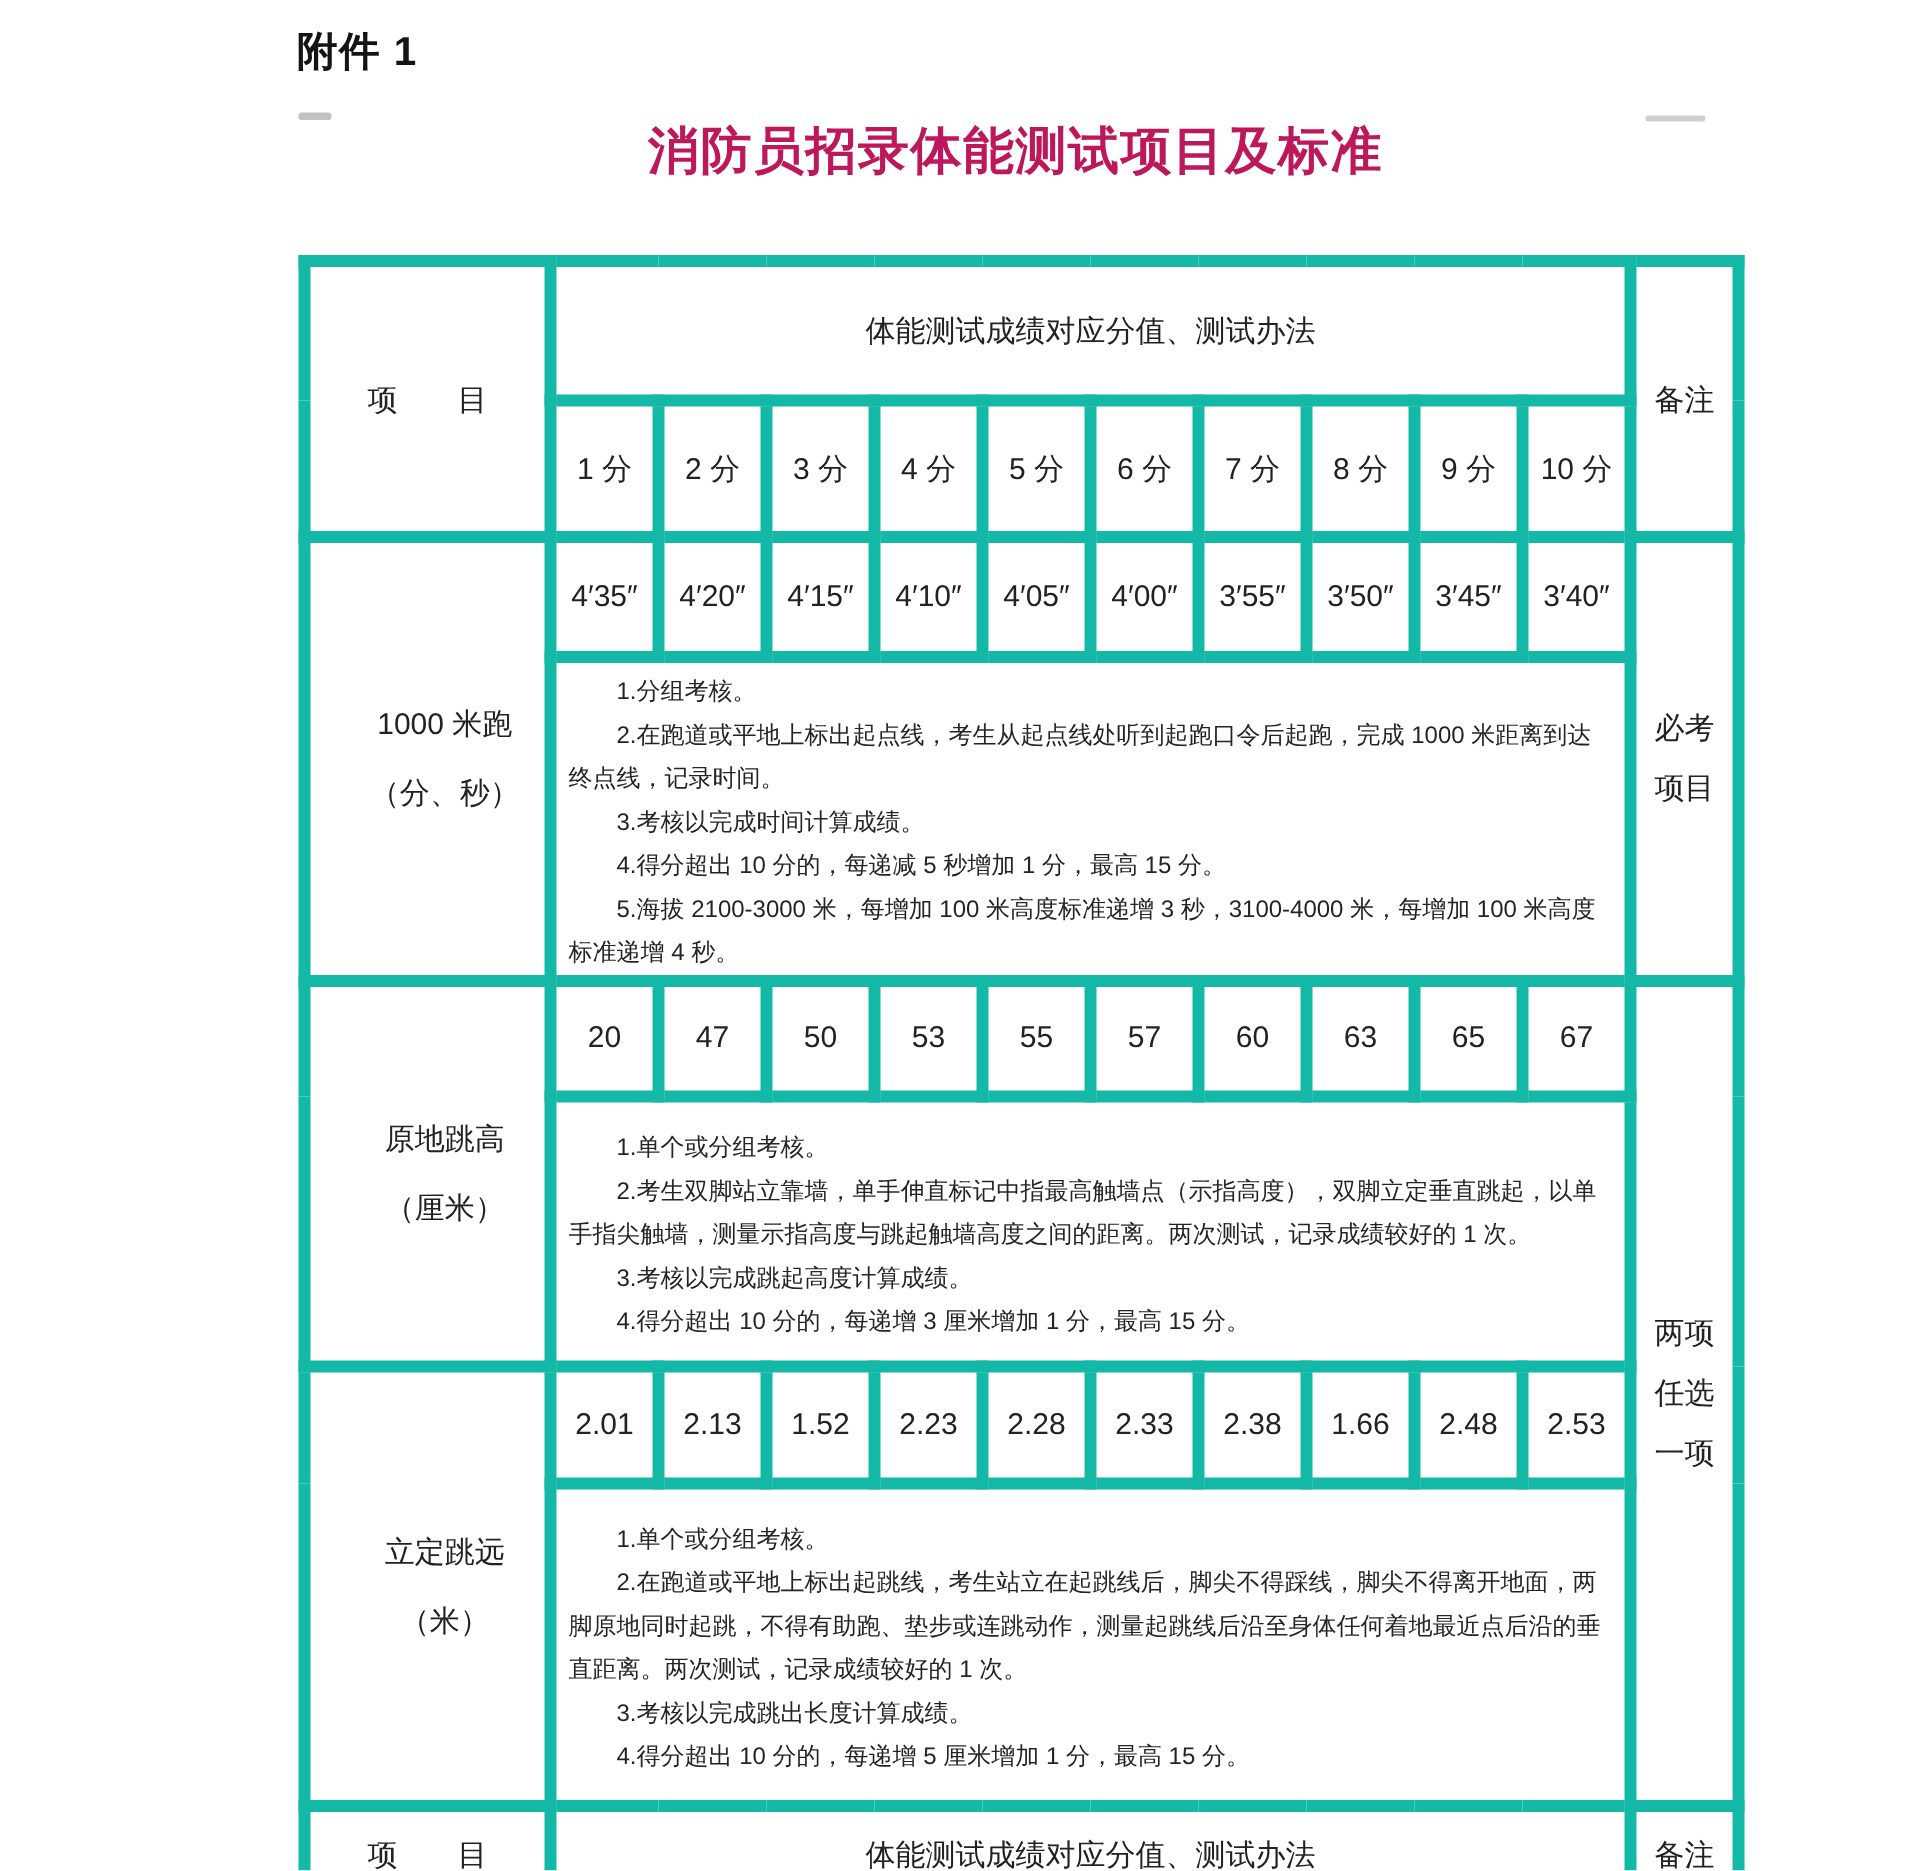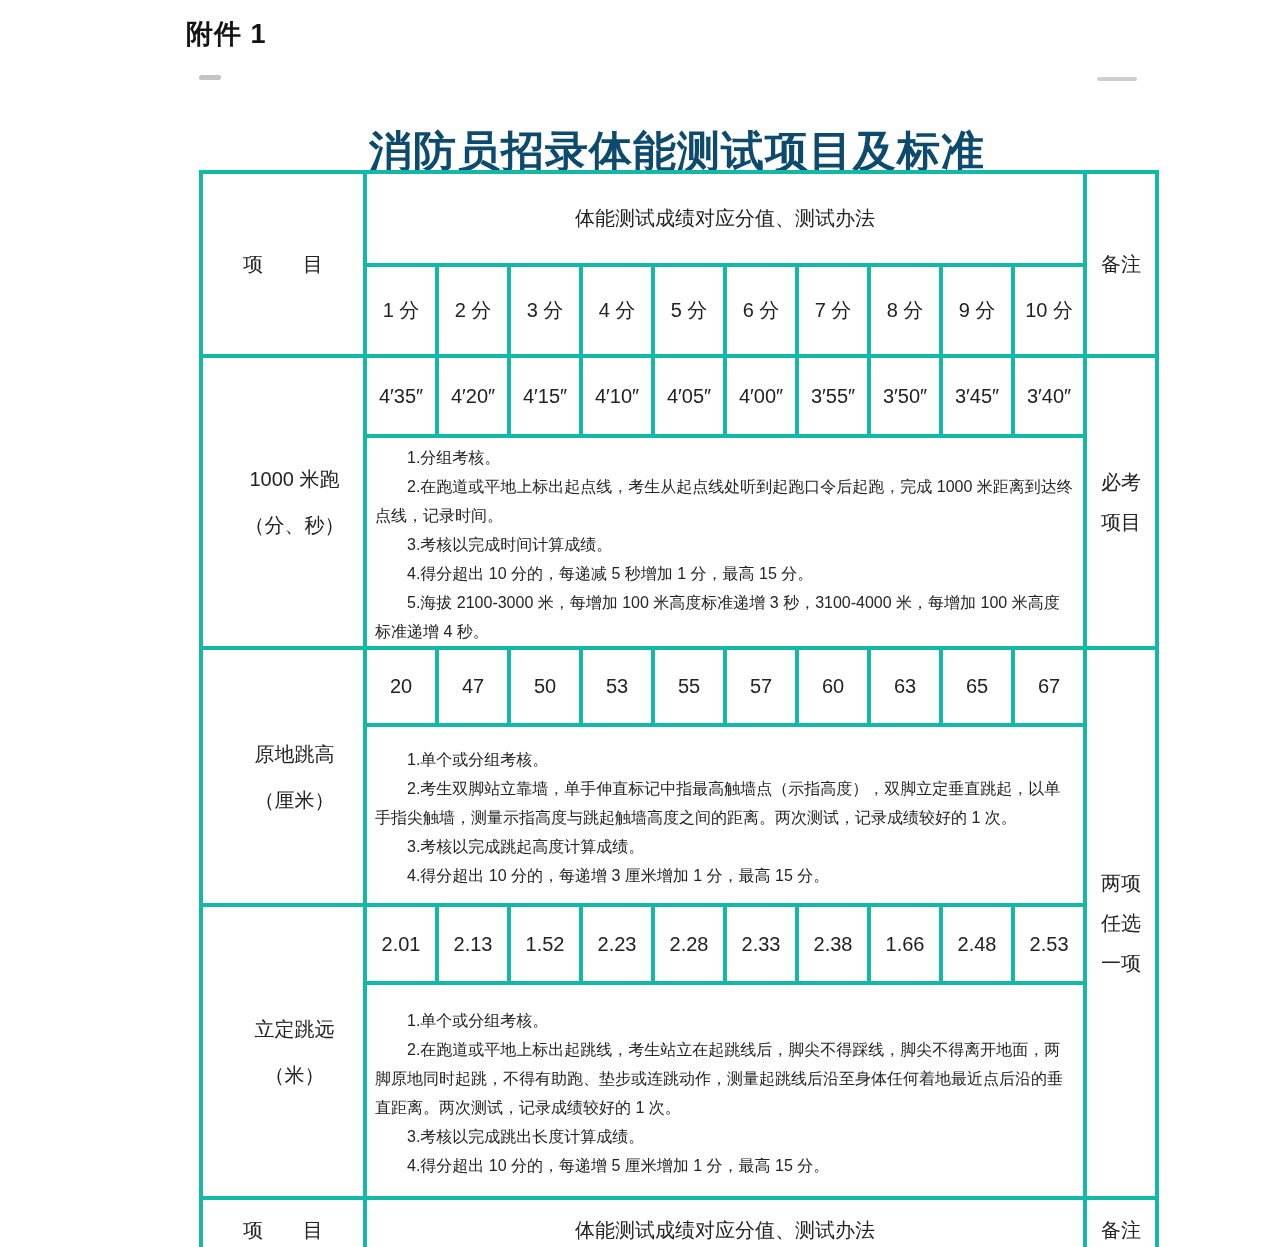--- a/index.html
+++ b/index.html
@@ -5,40 +5,40 @@
   * { margin:0; padding:0; box-sizing:border-box; }
   html,body { background:#ffffff; }
   body {
     width:1280px; height:1247px;
     font-family:"Liberation Sans","DejaVu Sans",sans-serif;
     color:#1e1e1e;
   }
   .page { position:relative; width:1280px; height:1247px; background:#ffffff; overflow:hidden; }
 
   .attachment-label {
-    position:absolute; left:186px; top:16px;
+    position:absolute; left:198px; top:16px;
     font-size:27px; font-weight:700; color:#141414; letter-spacing:1px;
   }
   .scan-dash { position:absolute; background:#b8b8b8; border-radius:2px; opacity:.85; }
   .scan-dash.left  { left:199px;  top:75px; width:22px; height:5px; }
   .scan-dash.right { left:1097px; top:77px; width:40px; height:4px; background:#c6c6c6; }
 
   .doc-title {
     position:absolute; left:199px; top:78px; width:956px;
     text-align:center;
     font-family:"Liberation Serif","DejaVu Serif",serif;
-    font-size:43px; font-weight:700; color:#0c4a6e; letter-spacing:1px;margin-top:45px;
+    font-size:34px; font-weight:700; color:#be185d; letter-spacing:1px;
   }
 
   table.std {
     position:absolute; left:199px; top:170px; width:956px;
     border-collapse:collapse; table-layout:fixed;
   }
   table.std td {
-    border:4px solid #14b8a6;
+    border:8px solid #14b8a6;
     text-align:center; vertical-align:middle;
     font-size:20px; color:#222222;
     overflow:hidden;
     margin-top:48px;
   }
   col.c-item   { width:164px; }
   col.c-score  { width:72px; }
   col.c-remark { width:72px; }
 
   tr.rh1 { height:93px; }

